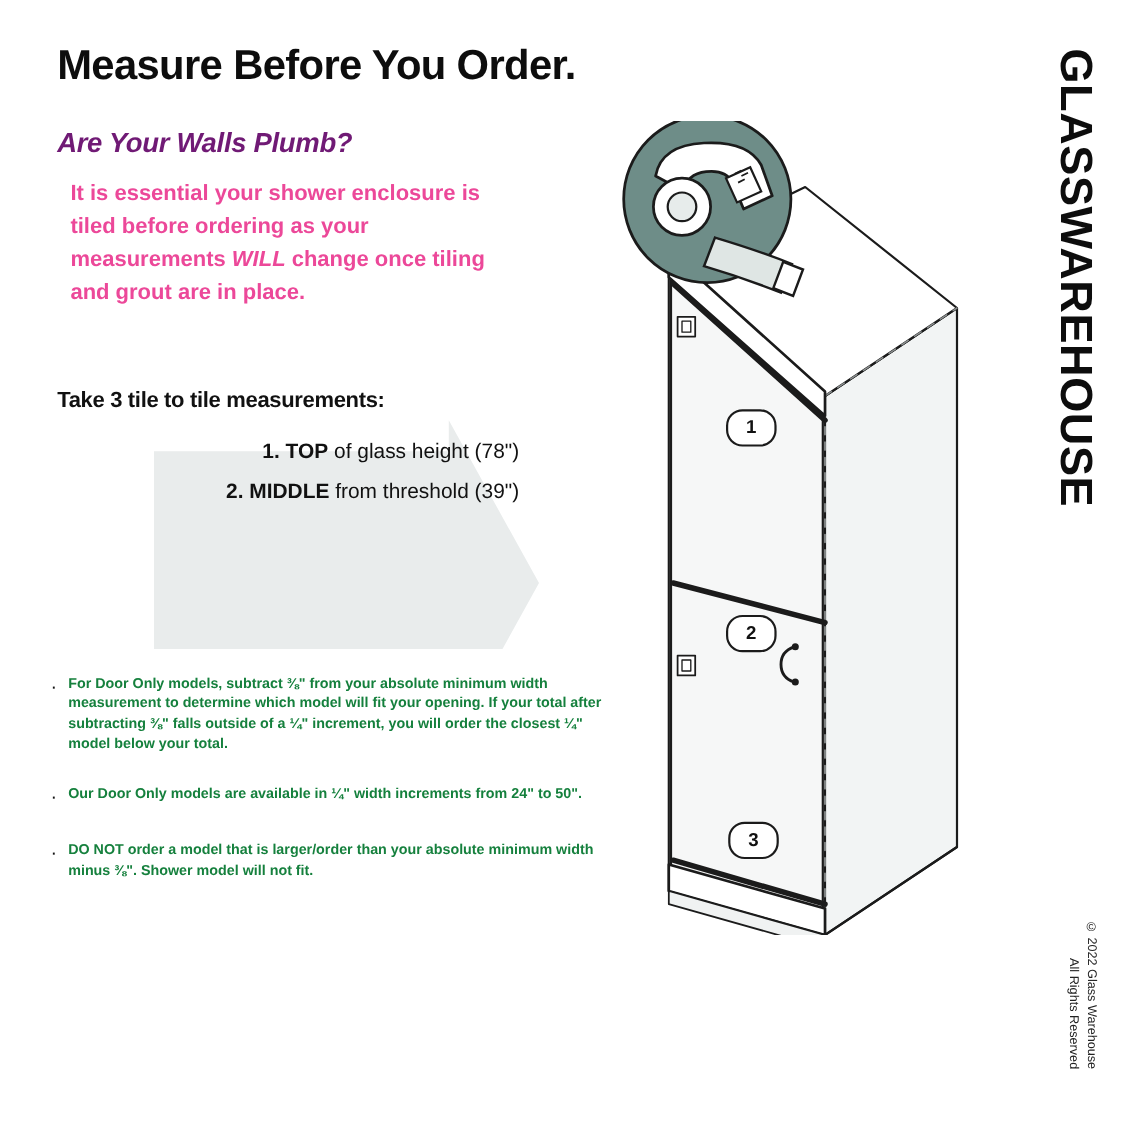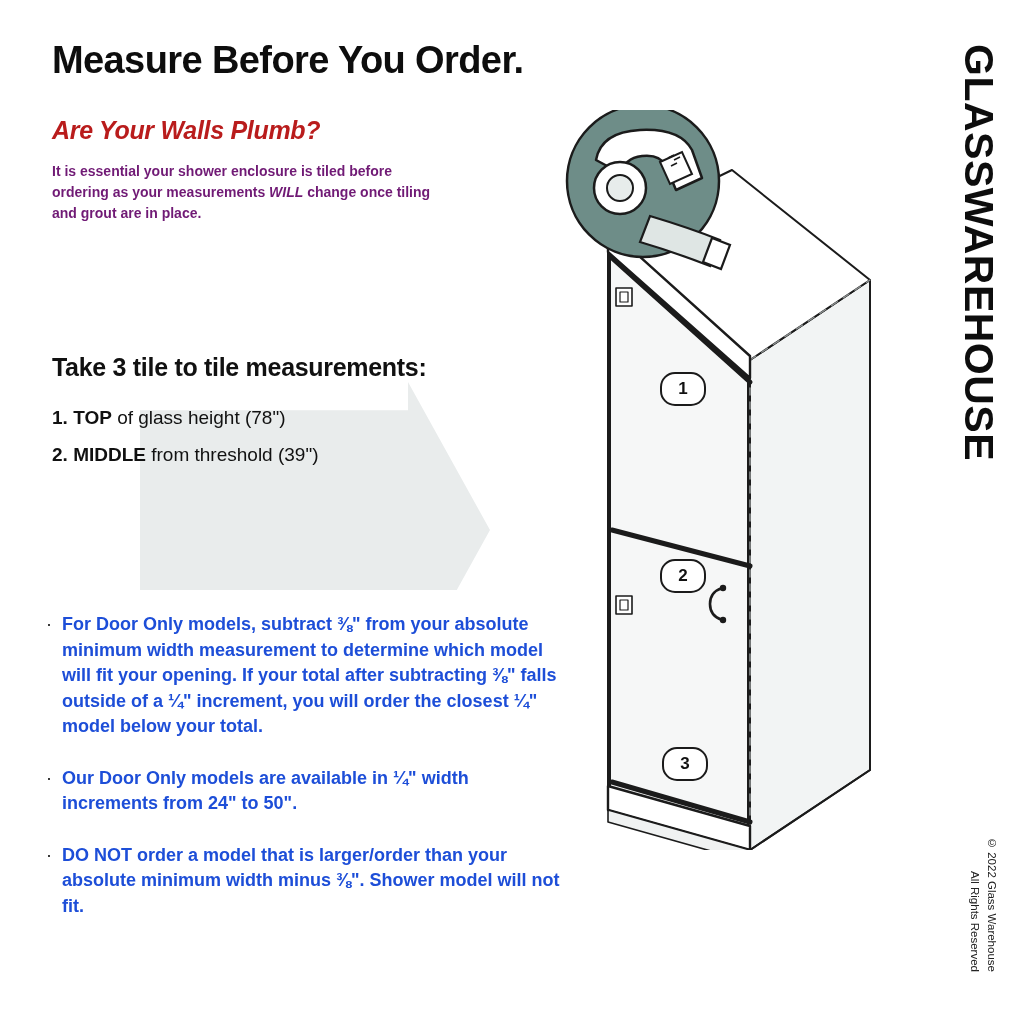--- a/index.html
+++ b/index.html
@@ -37,53 +37,54 @@
     margin: 0 0 34px 0;
     color: #0d0d0d;
   }
 
   .sub-head {
     font-size: 25px;
     font-style: italic;
     font-weight: bold;
     letter-spacing: -0.3px;
     margin: 0 0 16px 0;
-    color: #b91c1c;
+    color: #701a75;
   }
 
   .intro-text {
-    font-size: 14px;
+    font-size: 20px;
     font-weight: bold;
     line-height: 1.5;
     width: 400px;
-    margin: 0;
-    color: #701a75;
+    margin: 12px;
+    color: #ec4899;
   }
   .intro-text .emph {
     font-style: italic;
     font-weight: bold;
   }
 
   .take3 {
     position: absolute;
     left: 0;
     top: 312px;
     width: 420px;
   }
   .take3-title {
-    font-size: 25px;
+    font-size: 20px;
     font-weight: bold;
     line-height: 1.22;
     margin: 0 0 16px 0;
     letter-spacing: -0.3px;
   }
   .meas-list {
     margin: 0;
     padding: 0;
     list-style: none;
+    text-align: right;
   }
   .meas-list li {
     font-size: 19px;
     line-height: 1.95;
     color: #111;
   }
   .meas-list .num {
     font-weight: bold;
   }
   .meas-list .strong {
@@ -112,24 +113,24 @@
     margin-bottom: 26px;
   }
   .bullet .dot {
     width: 16px;
     flex: 0 0 16px;
     font-size: 18px;
     line-height: 1.42;
     color: #111;
   }
   .bullet .btext {
-    font-size: 18px;
+    font-size: 13px;
     font-weight: bold;
     line-height: 1.42;
-    color: #1d4ed8;
+    color: #15803d;
   }
 
   
   .brand {
     position: absolute;
     right: 22px;
     top: 44px;
     font-size: 41px;
     font-weight: bold;
     letter-spacing: 0.5px;

